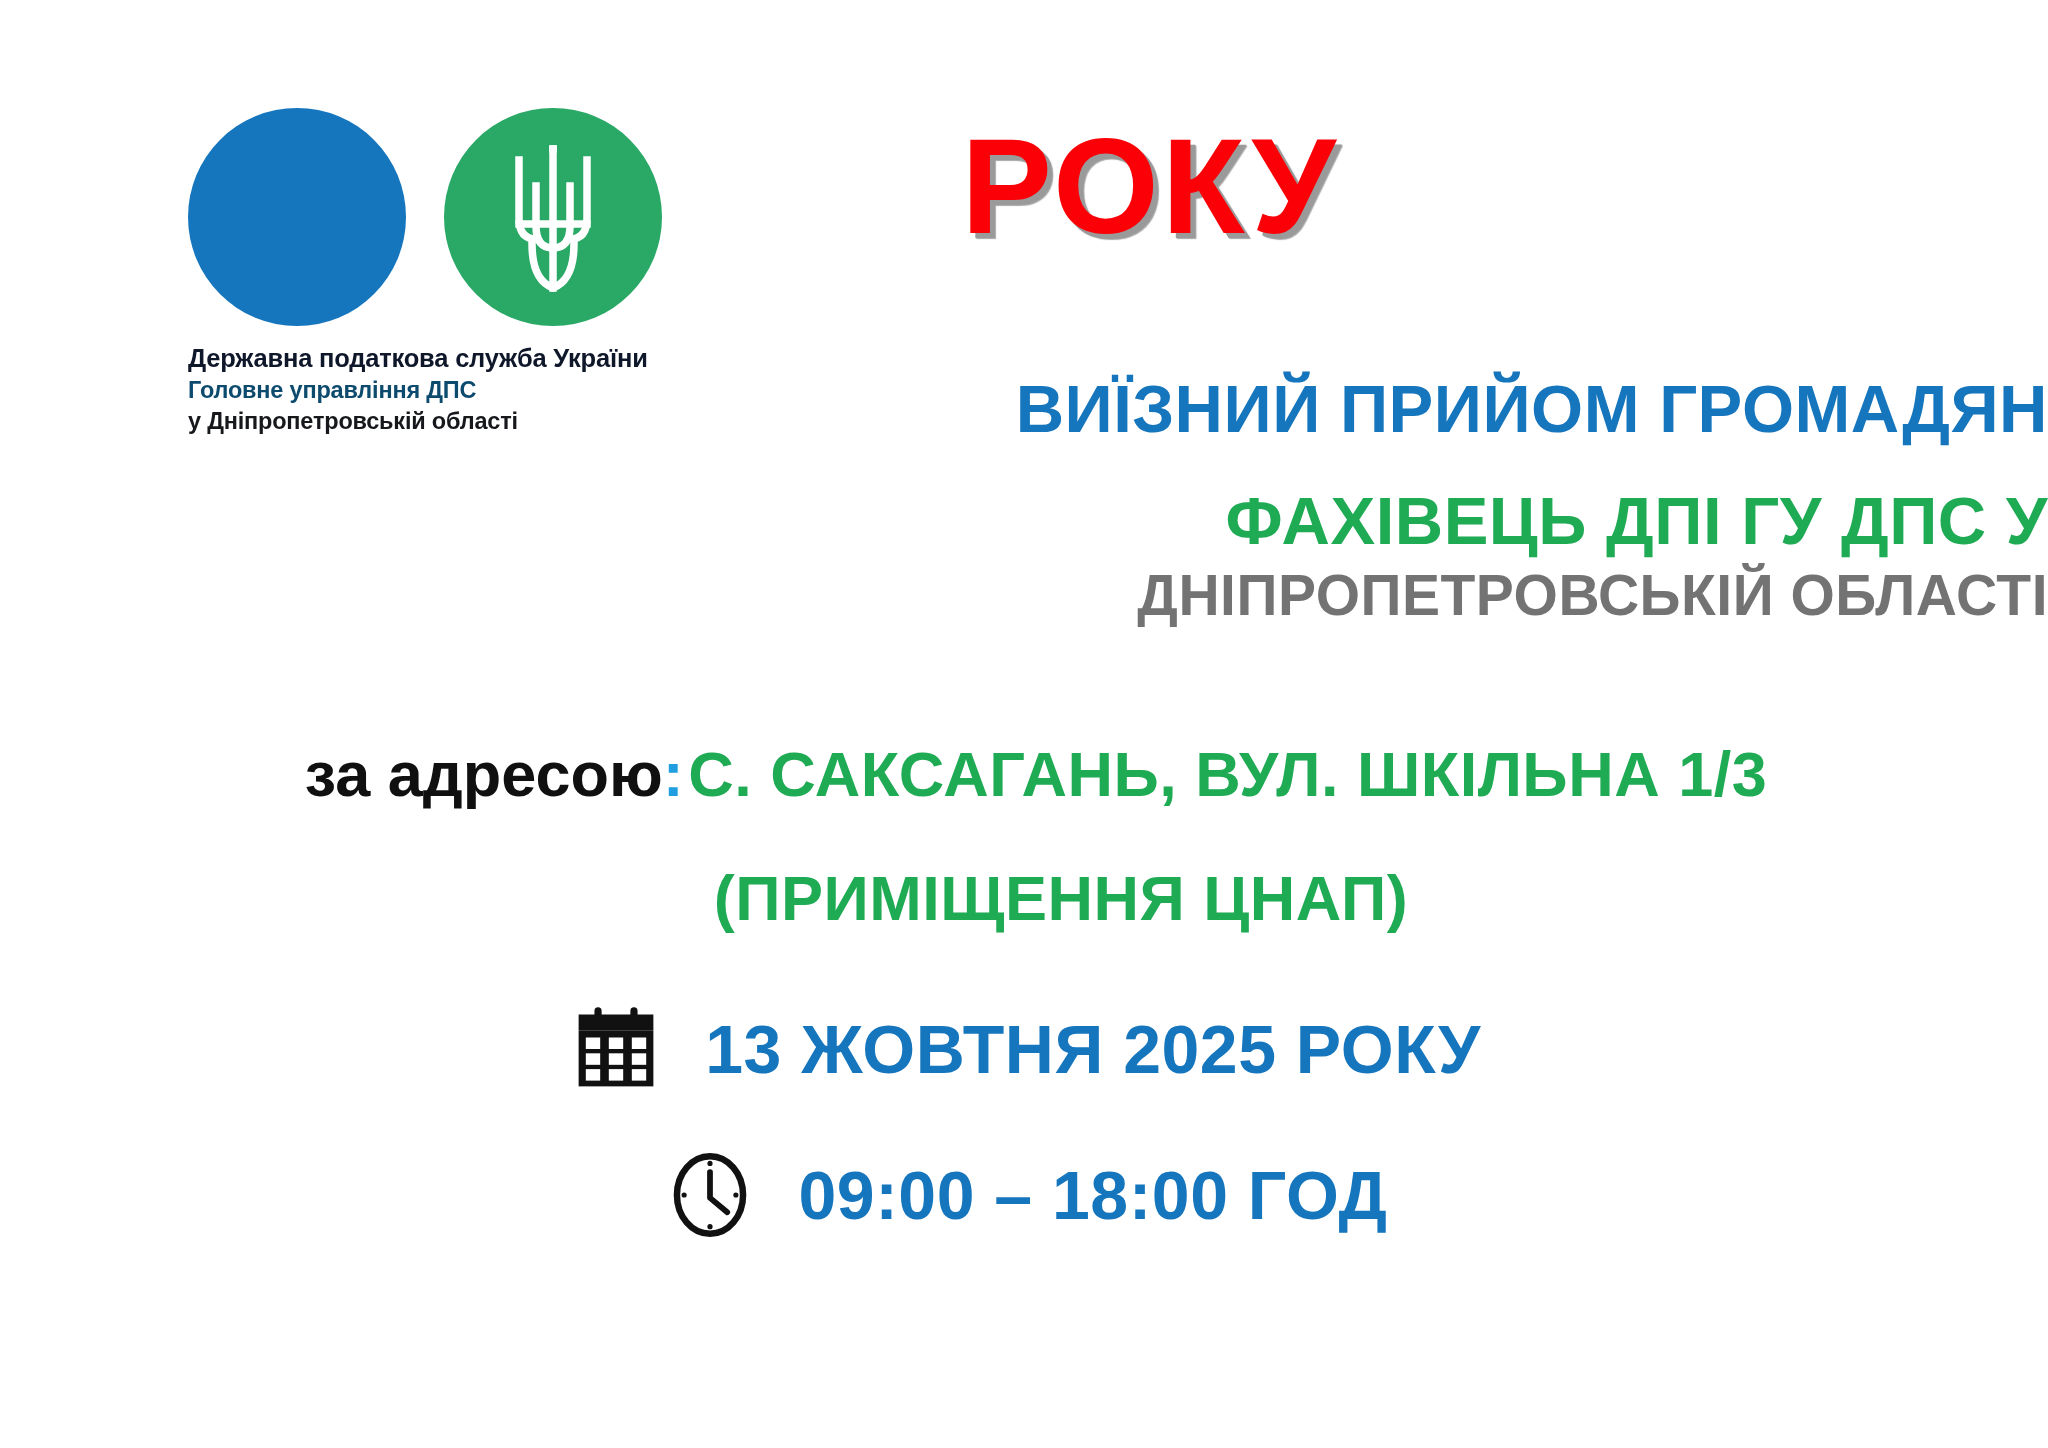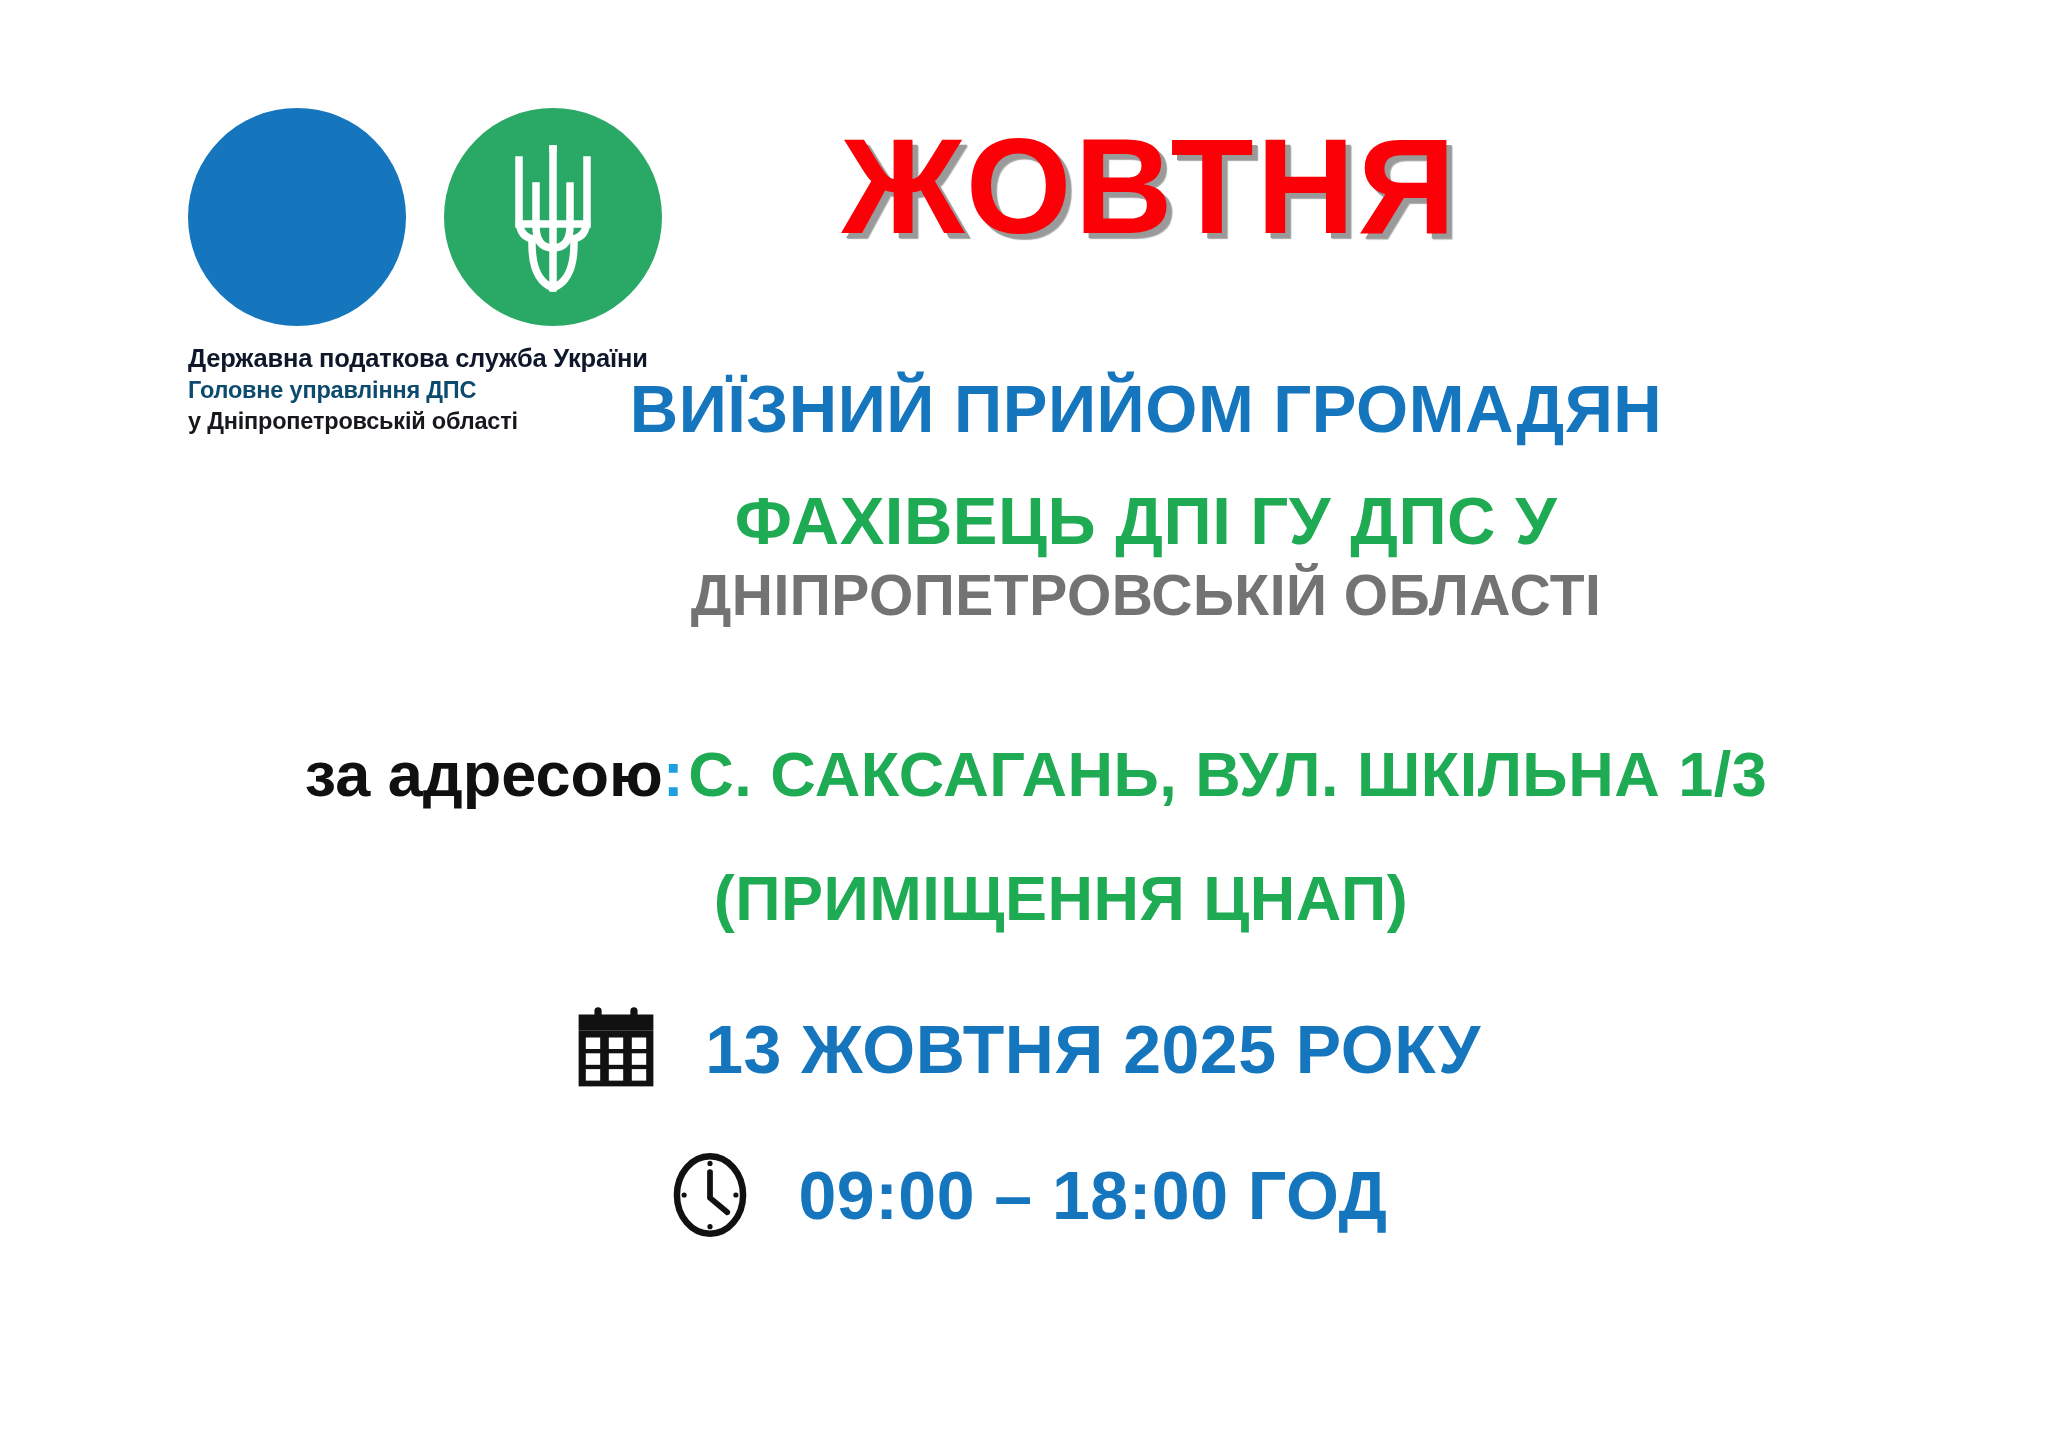--- a/index.html
+++ b/index.html
@@ -108,21 +108,21 @@
       5px 5px 0 #9a9a9a,
       6px 6px 1px rgba(120,120,120,0.65);
   }
 
   
   .headings {
     position: absolute;
     left: 0;
     top: 368px;
     width: 2048px;
-    text-align: center;
+    text-align: right;
     padding-left: 244px;
     box-sizing: border-box;
   }
   .head-line {
     line-height: 1.22;
     white-space: nowrap;
   }
   .blue-head {
     font-size: 67px;
     font-weight: bold;
@@ -247,21 +247,21 @@
       </svg>
     </div>
     <div class="logo-lines">
       <div class="logo-line-1">Державна податкова служба України</div>
       <div class="logo-line-2">Головне управління ДПС</div>
       <div class="logo-line-3">у Дніпропетровській області</div>
     </div>
   </div>
 
   <div class="attention-wrap">
-    <span class="attention">ЖОВТНЯ</span>
+    <span class="attention">РОКУ</span>
   </div>
 
   <div class="headings">
     <div class="head-line blue-head">ВИЇЗНИЙ ПРИЙОМ ГРОМАДЯН</div>
     <div class="head-line green-head">ФАХІВЕЦЬ ДПІ ГУ ДПС У</div>
     <div class="head-line green-head2">ДНІПРОПЕТРОВСЬКІЙ ОБЛАСТІ</div>
   </div>
 
   <div class="address-row">
     <span class="addr-label">за адресою</span><span class="addr-colon">:</span>

